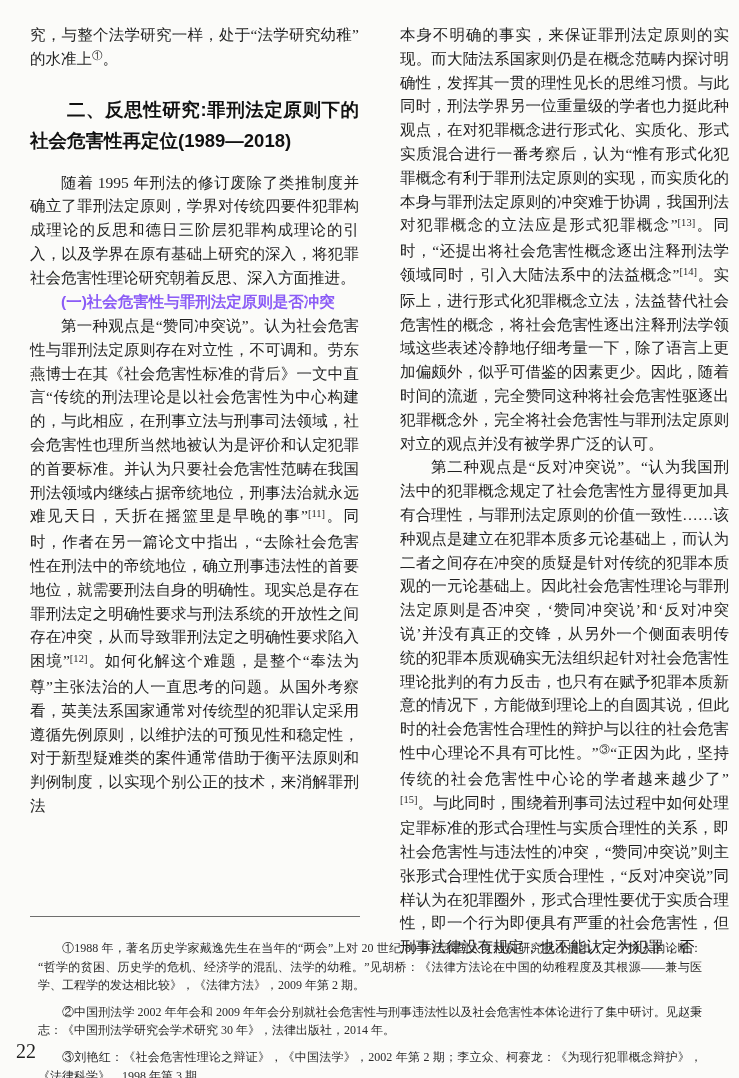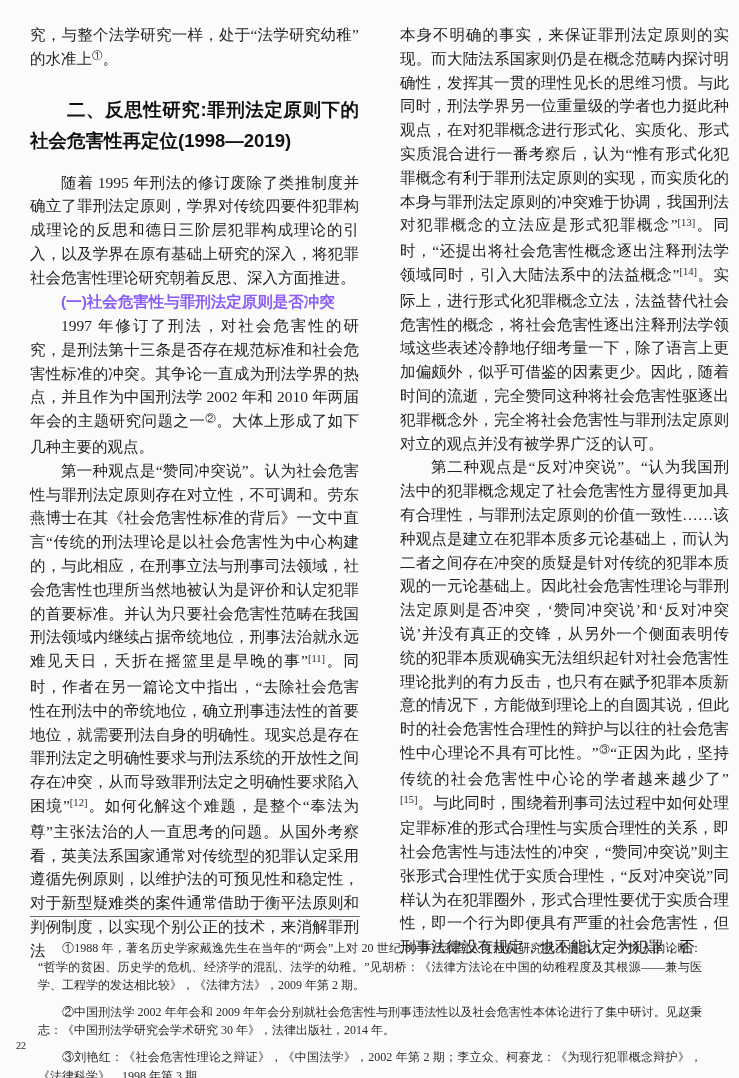--- a/index.html
+++ b/index.html
@@ -76,35 +76,34 @@
     line-height: 18.6px;
     text-align: justify;
     text-justify: inter-ideograph;
     text-indent: 2em;
     color: #2a2a2a;
   }
   .page-number {
     position: absolute;
     left: 16px;
     top: 1040px;
-    font-size: 10px;
+    font-size: 20px;
     color: #1f1f1f;
     font-family: "Liberation Serif", "DejaVu Serif", serif;
   }
 </style>
 </head>
 <body>
 
 <div class="page">
   <div class="col col-left">
       <p class="body"><span>究，与整个法学研究一样，处于“法学研究幼稚”的水准上</span><span class="sup">①</span><span>。</span></p>
-      <p class="heading1"><span>二、反思性研究:罪刑法定原则下的社会危害性再定位(1998—2019)</span></p>
+      <p class="heading1"><span>二、反思性研究:罪刑法定原则下的社会危害性再定位(1989—2018)</span></p>
       <p class="body indent"><span>随着 1995 年刑法的修订废除了类推制度并确立了罪刑法定原则，学界对传统四要件犯罪构成理论的反思和德日三阶层犯罪构成理论的引入，以及学界在原有基础上研究的深入，将犯罪社会危害性理论研究朝着反思、深入方面推进。</span></p>
       <p class="heading2"><span>(一)社会危害性与罪刑法定原则是否冲突</span></p>
-      <p class="body indent"><span>1997 年修订了刑法，对社会危害性的研究，是刑法第十三条是否存在规范标准和社会危害性标准的冲突。其争论一直成为刑法学界的热点，并且作为中国刑法学 2002 年和 2010 年两届年会的主题研究问题之一</span><span class="sup">②</span><span>。大体上形成了如下几种主要的观点。</span></p>
       <p class="body indent"><span>第一种观点是“赞同冲突说”。认为社会危害性与罪刑法定原则存在对立性，不可调和。劳东燕博士在其《社会危害性标准的背后》一文中直言“传统的刑法理论是以社会危害性为中心构建的，与此相应，在刑事立法与刑事司法领域，社会危害性也理所当然地被认为是评价和认定犯罪的首要标准。并认为只要社会危害性范畴在我国刑法领域内继续占据帝统地位，刑事法治就永远难见天日，夭折在摇篮里是早晚的事”</span><span class="sup">[11]</span><span>。同时，作者在另一篇论文中指出，“去除社会危害性在刑法中的帝统地位，确立刑事违法性的首要地位，就需要刑法自身的明确性。现实总是存在罪刑法定之明确性要求与刑法系统的开放性之间存在冲突，从而导致罪刑法定之明确性要求陷入困境”</span><span class="sup">[12]</span><span>。如何化解这个难题，是整个“奉法为尊”主张法治的人一直思考的问题。从国外考察看，英美法系国家通常对传统型的犯罪认定采用遵循先例原则，以维护法的可预见性和稳定性，对于新型疑难类的案件通常借助于衡平法原则和判例制度，以实现个别公正的技术，来消解罪刑法</span></p>
     </div>
   <div class="col col-right">
       <p class="body"><span>本身不明确的事实，来保证罪刑法定原则的实现。而大陆法系国家则仍是在概念范畴内探讨明确性，发挥其一贯的理性见长的思维习惯。与此同时，刑法学界另一位重量级的学者也力挺此种观点，在对犯罪概念进行形式化、实质化、形式实质混合进行一番考察后，认为“惟有形式化犯罪概念有利于罪刑法定原则的实现，而实质化的本身与罪刑法定原则的冲突难于协调，我国刑法对犯罪概念的立法应是形式犯罪概念”</span><span class="sup">[13]</span><span>。同时，“还提出将社会危害性概念逐出注释刑法学领域同时，引入大陆法系中的法益概念”</span><span class="sup">[14]</span><span>。实际上，进行形式化犯罪概念立法，法益替代社会危害性的概念，将社会危害性逐出注释刑法学领域这些表述冷静地仔细考量一下，除了语言上更加偏颇外，似乎可借鉴的因素更少。因此，随着时间的流逝，完全赞同这种将社会危害性驱逐出犯罪概念外，完全将社会危害性与罪刑法定原则对立的观点并没有被学界广泛的认可。</span></p>
       <p class="body indent"><span>第二种观点是“反对冲突说”。“认为我国刑法中的犯罪概念规定了社会危害性方显得更加具有合理性，与罪刑法定原则的价值一致性……该种观点是建立在犯罪本质多元论基础上，而认为二者之间存在冲突的质疑是针对传统的犯罪本质观的一元论基础上。因此社会危害性理论与罪刑法定原则是否冲突，‘赞同冲突说’和‘反对冲突说’并没有真正的交锋，从另外一个侧面表明传统的犯罪本质观确实无法组织起针对社会危害性理论批判的有力反击，也只有在赋予犯罪本质新意的情况下，方能做到理论上的自圆其说，但此时的社会危害性合理性的辩护与以往的社会危害性中心理论不具有可比性。”</span><span class="sup">③</span><span>“正因为此，坚持传统的社会危害性中心论的学者越来越少了”</span><span class="sup">[15]</span><span>。与此同时，围绕着刑事司法过程中如何处理定罪标准的形式合理性与实质合理性的关系，即社会危害性与违法性的冲突，“赞同冲突说”则主张形式合理性优于实质合理性，“反对冲突说”同样认为在犯罪圈外，形式合理性要优于实质合理性，即一个行为即便具有严重的社会危害性，但刑事法律没有规定，也不能认定为犯罪，否</span></p>
     </div>
   <div class="footnote-rule"></div>
   <div class="footnotes">
       <p>①1988 年，著名历史学家戴逸先生在当年的“两会”上对 20 世纪 80 年代我国人文社科研究状况提出了一个惊人的论断：“哲学的贫困、历史学的危机、经济学的混乱、法学的幼稚。”见胡桥：《法律方法论在中国的幼稚程度及其根源——兼与医学、工程学的发达相比较》，《法律方法》，2009 年第 2 期。</p>
       <p>②中国刑法学 2002 年年会和 2009 年年会分别就社会危害性与刑事违法性以及社会危害性本体论进行了集中研讨。见赵秉志：《中国刑法学研究会学术研究 30 年》，法律出版社，2014 年。</p>

